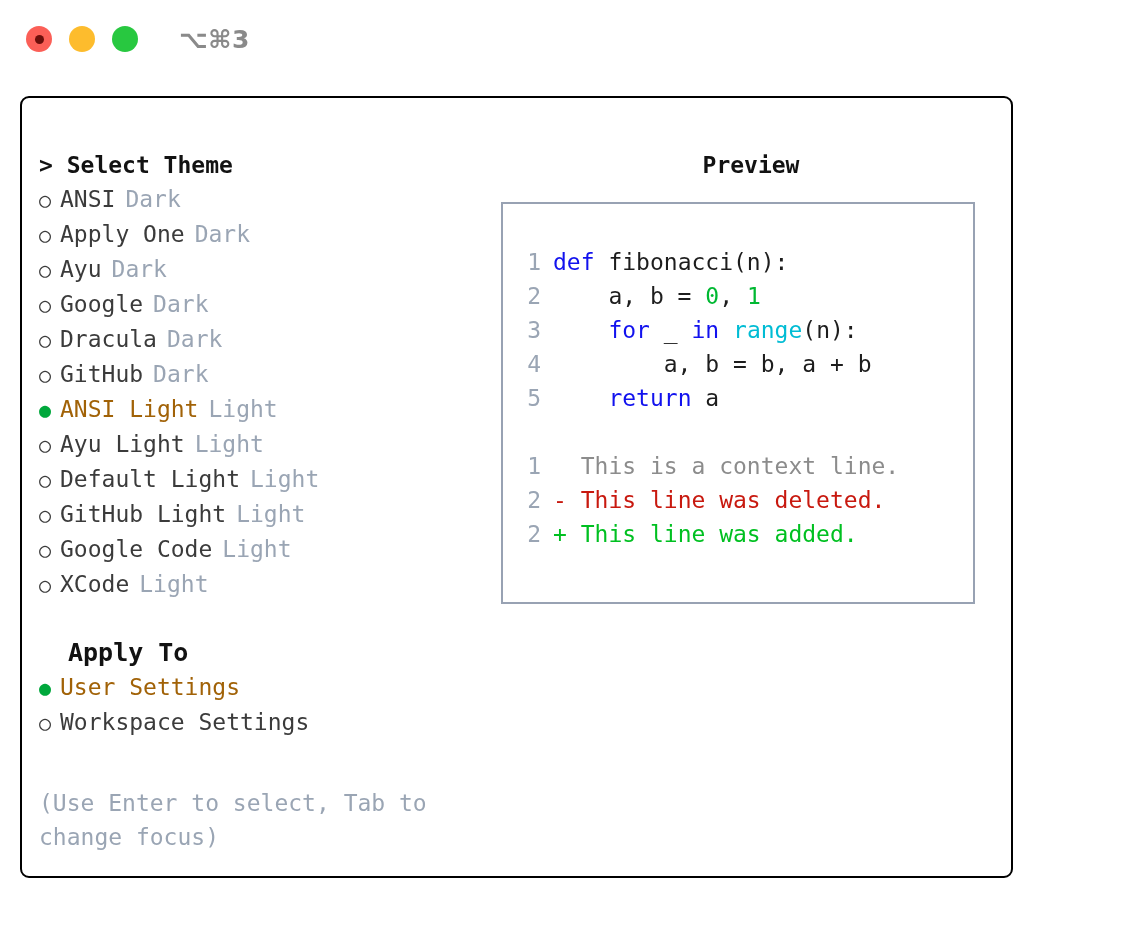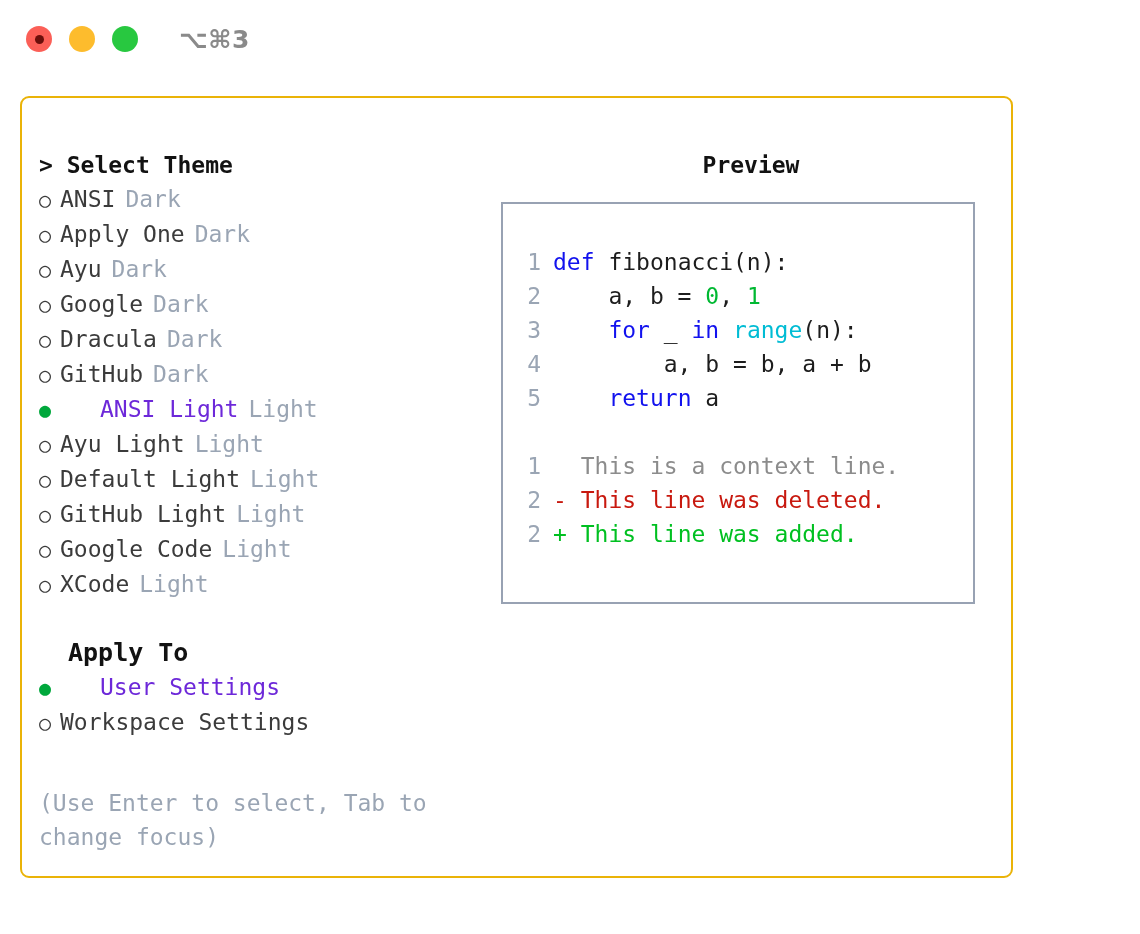--- a/index.html
+++ b/index.html
@@ -64,21 +64,21 @@
     font-family: "DejaVu Sans", "Liberation Sans", sans-serif;
   }
 
   
   .panel {
     position: absolute;
     left: 20px;
     top: 96px;
     width: 993px;
     height: 782px;
-    border: 2px solid #eab308;
+    border: 2px solid #000000;
     border-radius: 9px;
     box-sizing: border-box;
   }
 
   
   .columns {
     position: absolute;
     left: 0; top: 0;
     width: 100%;
     height: 100%;
@@ -114,21 +114,21 @@
   }
   .bullet {
     display: inline-block;
     width: 21px;
     flex: 0 0 21px;
     font-size: 20px;
     color: #3b3b3b;
     line-height: 34px;
   }
   .list-row.selected .bullet { color: #00a83c; }
-  .list-row.selected .row-label { color: #6d28d9; margin-left: 40px; }
+  .list-row.selected .row-label { color: #a16207; }
   .row-label { color: #3b3b3b; }
   .row-variant {
     color: #9aa5b4;
     margin-left: 10px;
   }
   .list-row.selected .row-variant { color: #9aa5b4; }
 
   .group-head {
     font-size: 25px;
     line-height: 34px;

